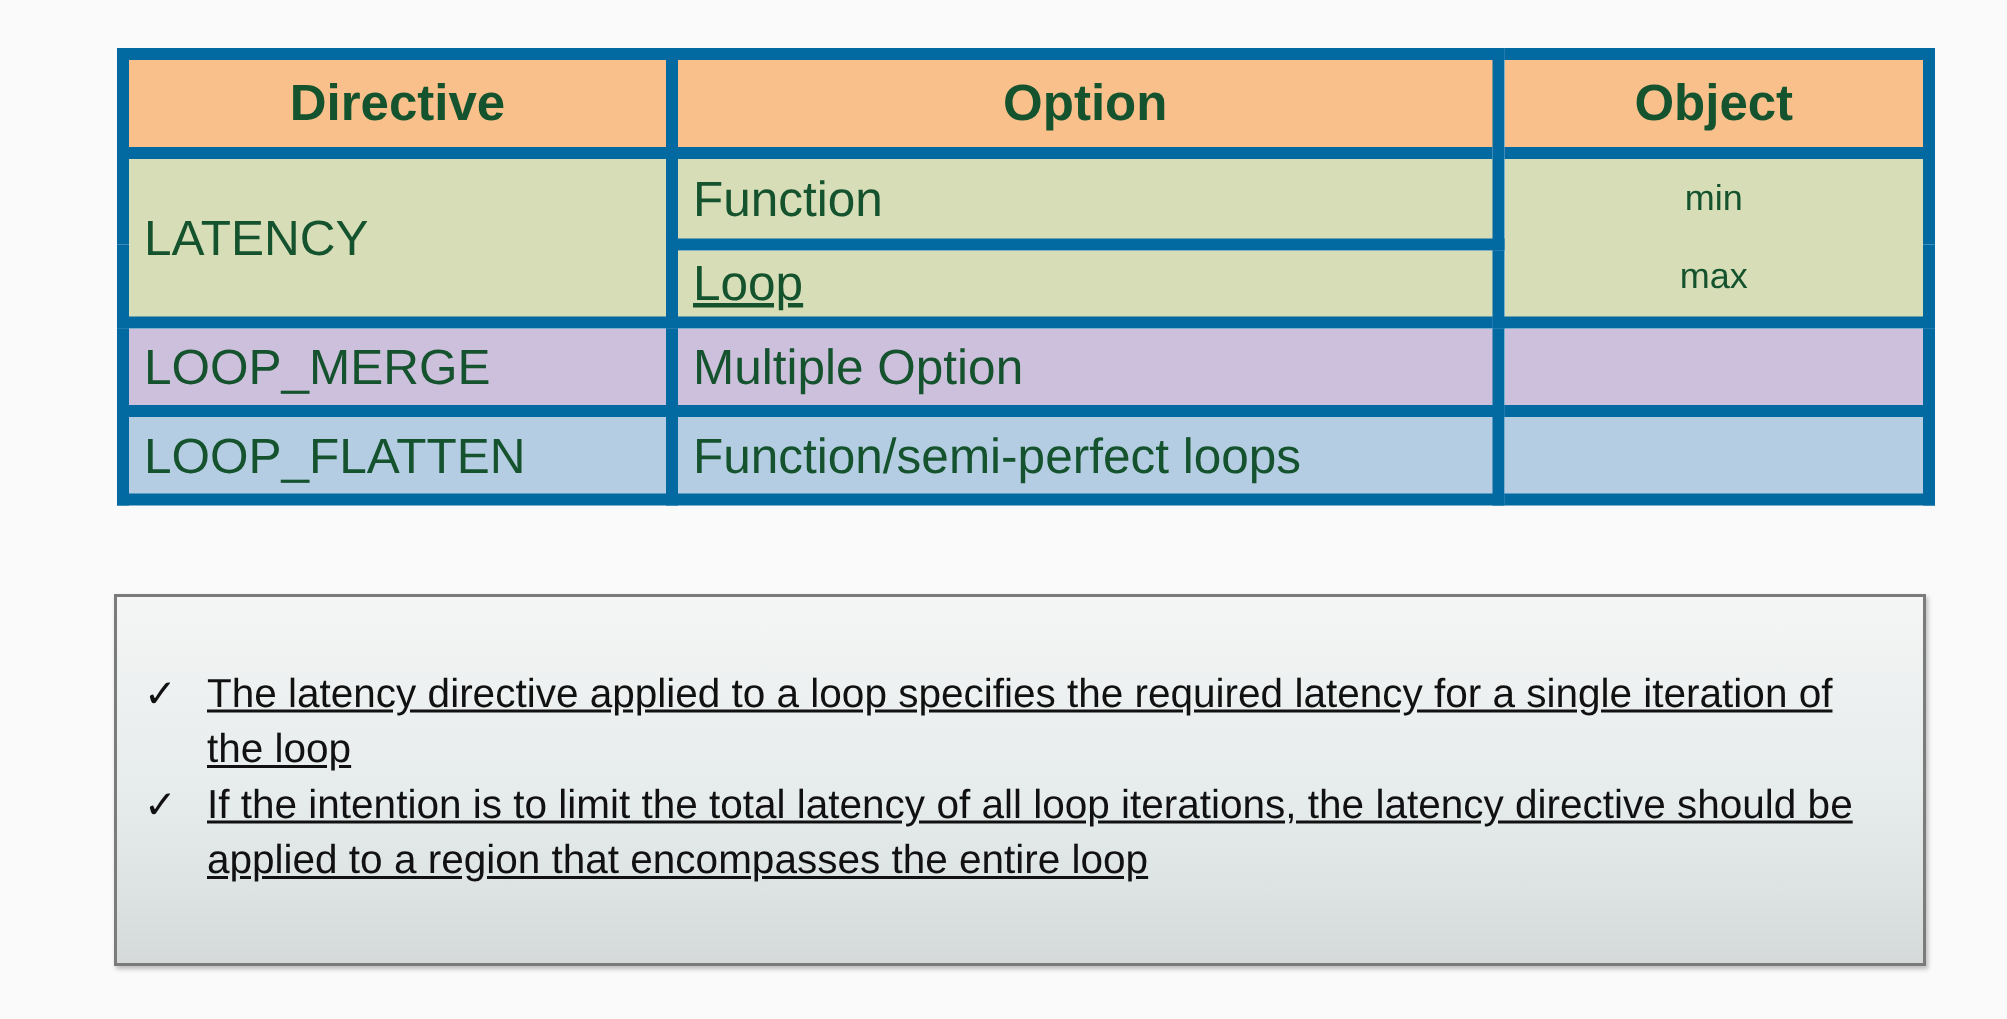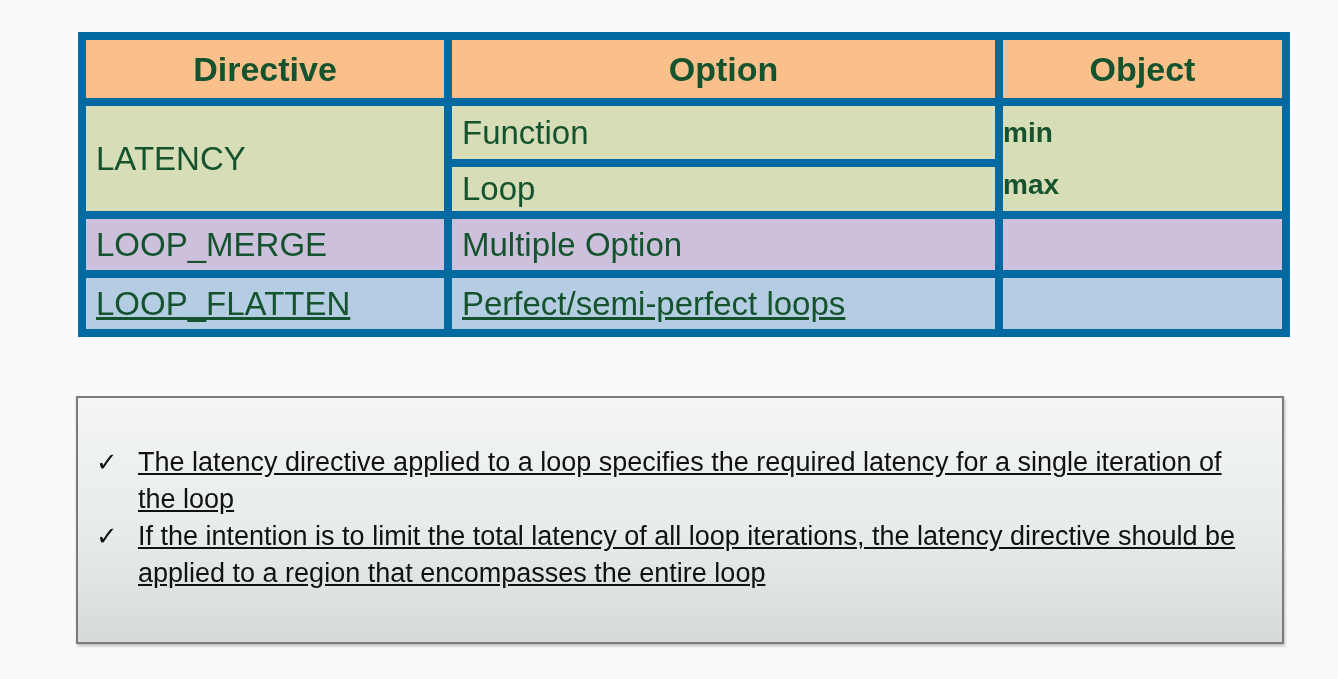--- a/index.html
+++ b/index.html
@@ -34,29 +34,29 @@
     text-align: center;
     border-bottom: 4px solid #000;
   }
   .col-directive { width: 366px; }
   .col-object    { width: 551px; }
   .col-option    { width: 287px; }
 
   .cell-left { text-align: left; padding-left: 10px; }
 
   .row-obj-top { height: 61px; }
-  .row-obj-bottom { height: 52px; }
+  .row-obj-bottom { height: 52px; text-decoration: underline; }
   .row-merge td { height: 59px; }
   .row-flatten td { height: 59px; }
 
   .bg-latency { background: #d6ddb7; }
   .bg-merge   { background: #cdc0dc; margin-top: 20px; }
-  .bg-flatten { background: #b5cde2; text-decoration: underline; }
+  .bg-flatten { background: #b5cde2; }
 
-  .option-line { line-height: 52px; font-size: 28px; text-align: left; font-weight: bold; }
+  .option-line { line-height: 52px; font-size: 24px; text-align: center; }
 
   
   .note-box {
     position: absolute;
     left: 76px; top: 396px;
     width: 1208px; height: 248px;
     border: 2px solid #7b7b7b;
     background: linear-gradient(180deg,
       #f4f5f5 0%, #edf0f0 30%, #e6ebeb 55%, #dde2e2 80%, #d5d9d9 100%);
     box-shadow: 1px 2px 3px rgba(0,0,0,0.25);
@@ -105,21 +105,21 @@
     <tr class="row-latency">
       <td class="bg-latency cell-left row-obj-bottom">Loop</td>
     </tr>
     <tr class="row-merge">
       <td class="bg-merge cell-left">LOOP_MERGE</td>
       <td class="bg-merge cell-left">Multiple Option</td>
       <td class="bg-merge"></td>
     </tr>
     <tr class="row-flatten">
       <td class="bg-flatten cell-left">LOOP_FLATTEN</td>
-      <td class="bg-flatten cell-left">Perfect/semi-perfect loops</td>
+      <td class="bg-flatten cell-left">Function/semi-perfect loops</td>
       <td class="bg-flatten"></td>
     </tr>
   </tbody>
 </table>
 
 <div class="note-box">
   <div class="note-item">
     <span class="note-check">✓</span>
     <span class="note-text">The latency directive applied to a loop specifies the required latency for a single iteration of the loop</span>
   </div>

